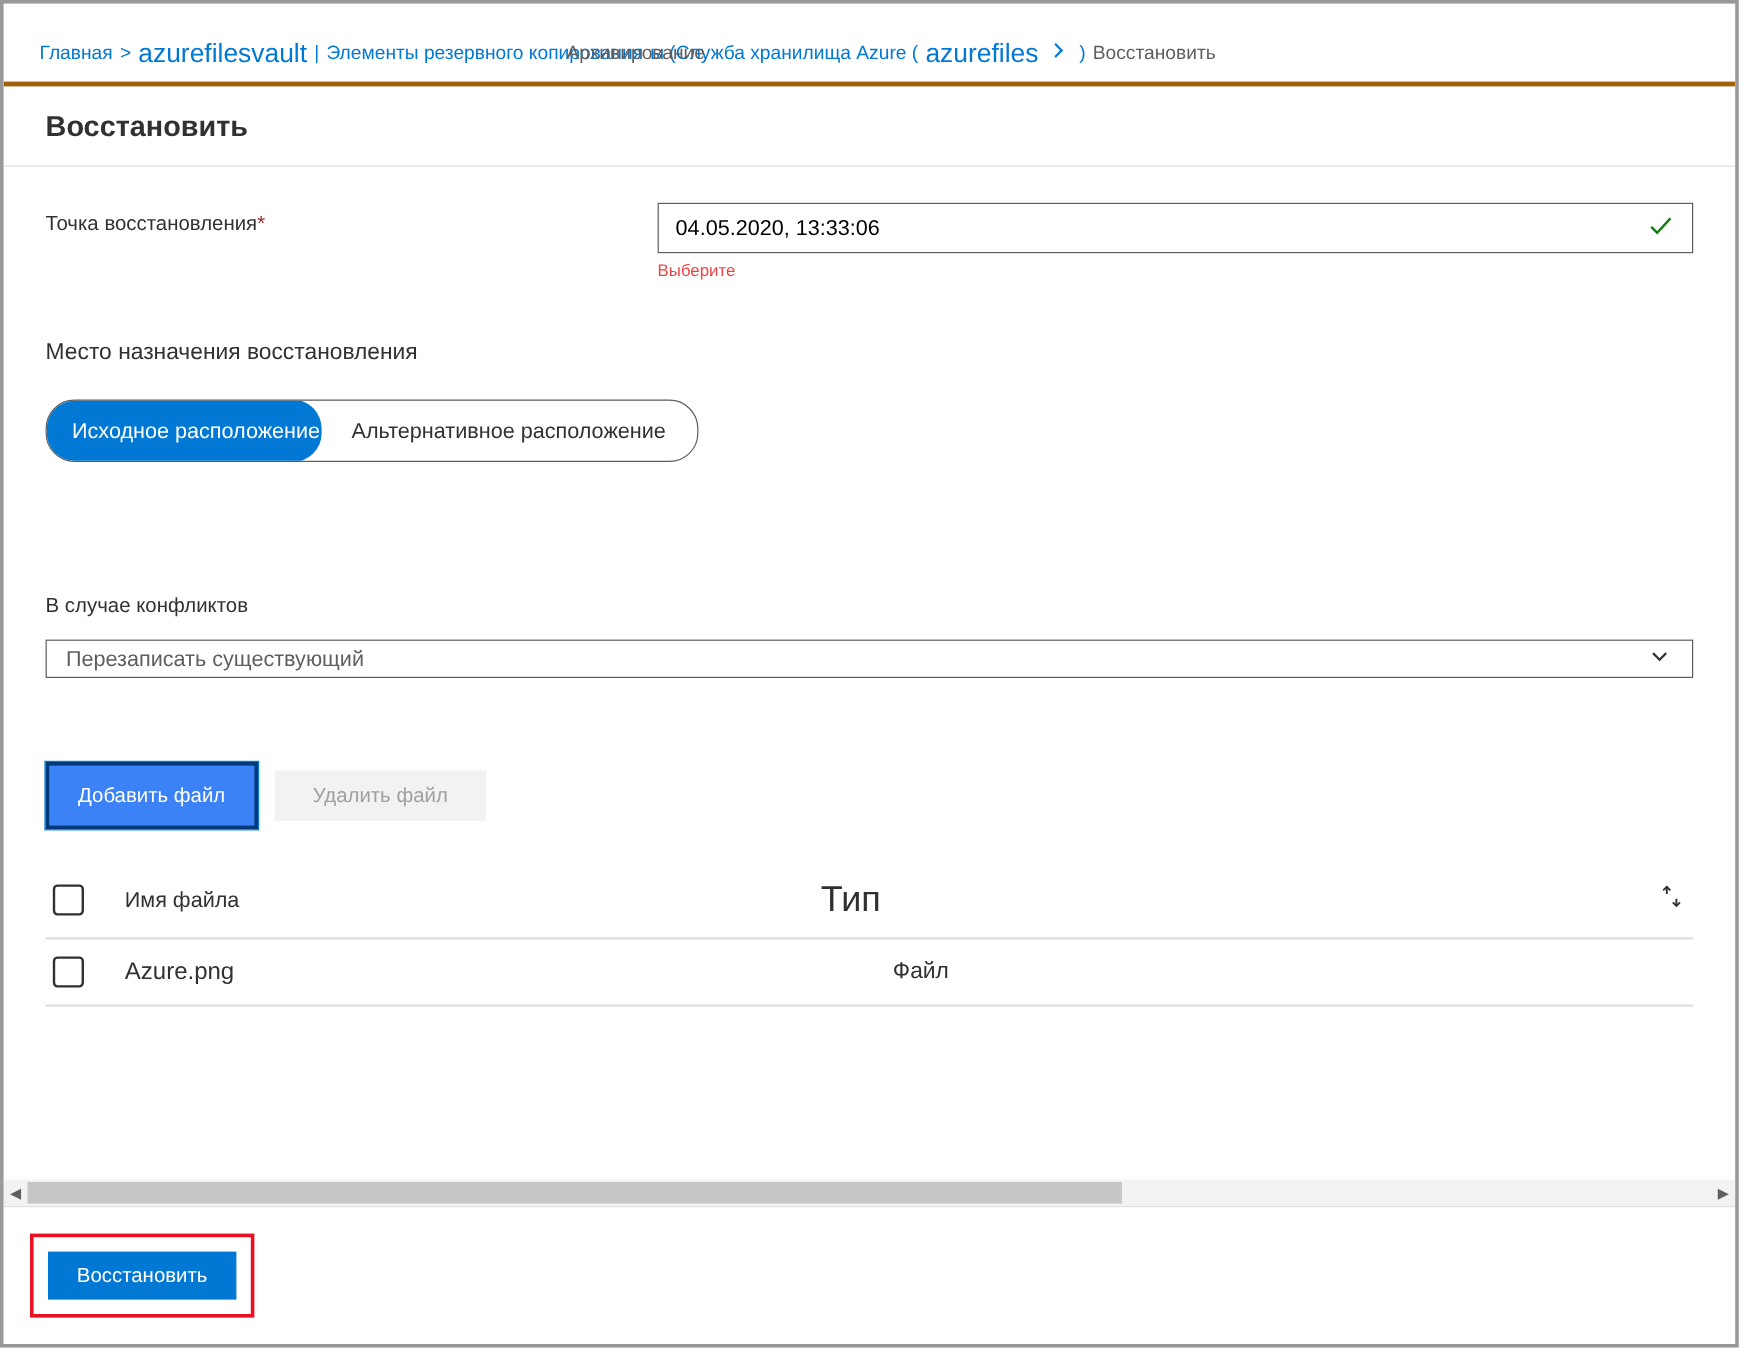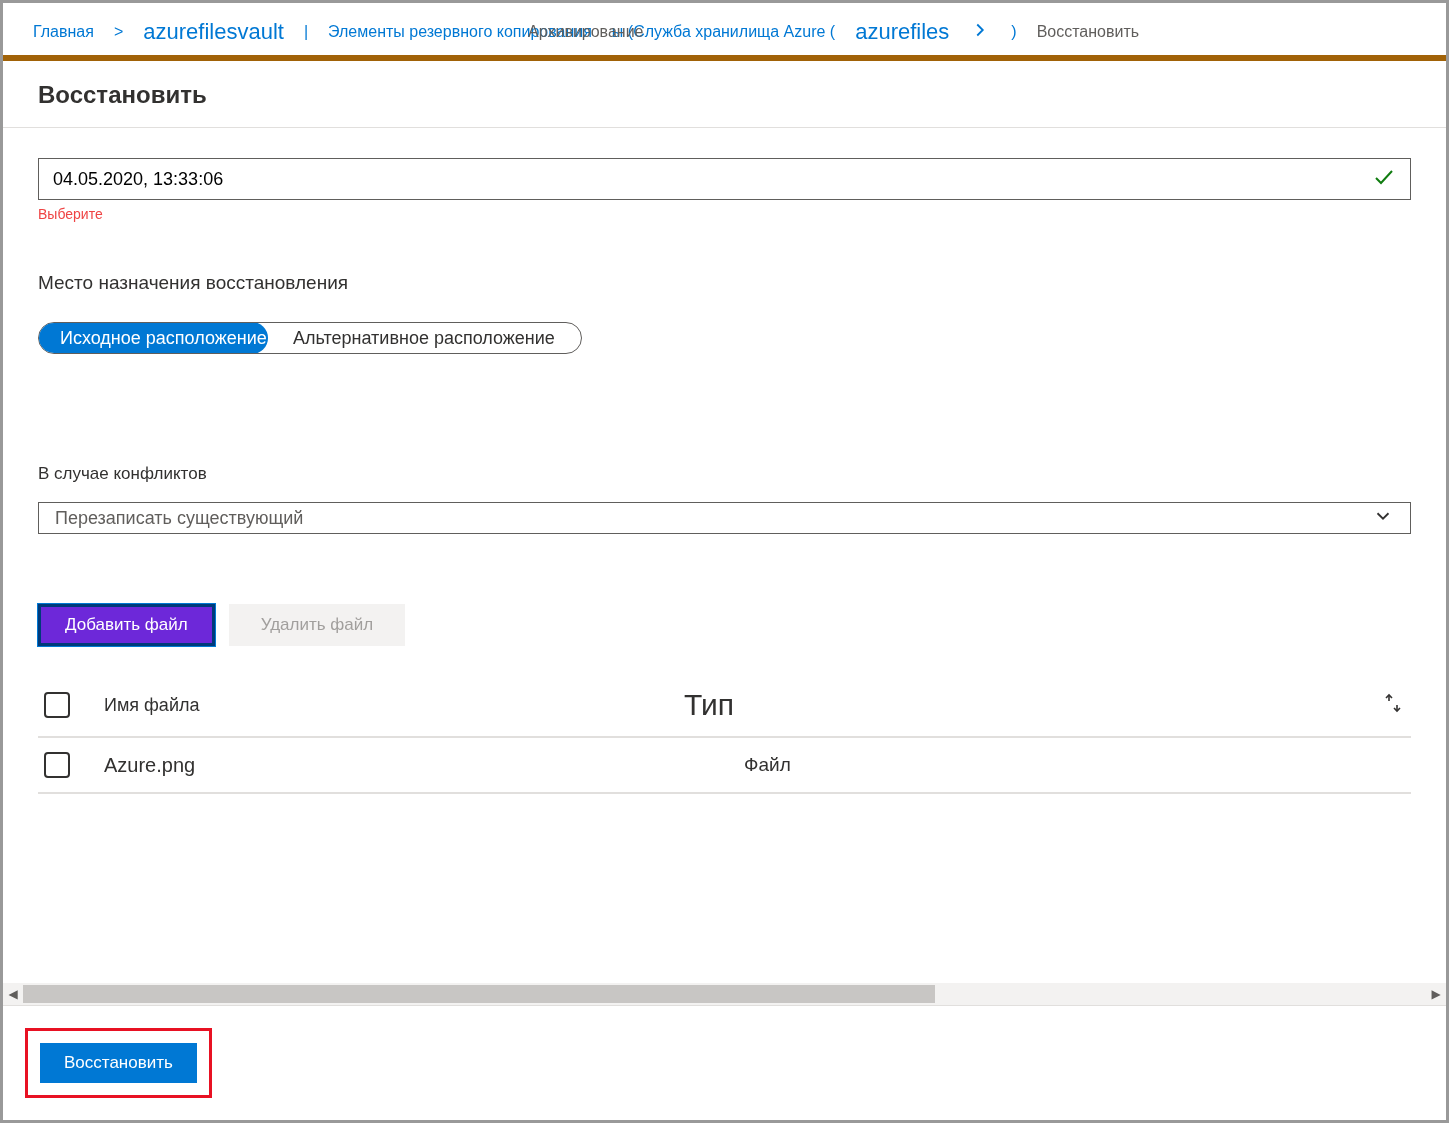--- a/index.html
+++ b/index.html
@@ -9,26 +9,26 @@
       color: #323130;
       background: #fff;
       border: 3px solid #999;
       width: 1449px;
       height: 1123px;
       display: flex;
       flex-direction: column;
       overflow: hidden;
     }
     .breadcrumb {
-      padding: 16px 30px 10px 30px;
-      border-bottom: 6px solid #a16207;
+      padding: 28px 30px 10px 30px;
+      border-bottom: 4px solid #a16207;
       font-size: 16px;
       display: flex;
       align-items: center;
-      gap: 20px;
+      gap: 6px;
       white-space: nowrap;
       overflow: hidden;
     }
     .breadcrumb .link { color: #0078d4; }
     .breadcrumb .sep { color: #0078d4; }
     .breadcrumb .current { color: #605e5c; }
     .breadcrumb .svg-chevron { display:inline-block; }
     .title-bar {
       padding: 20px 35px 18px 35px;
       border-bottom: 1px solid #e1dfdd;
@@ -52,21 +52,21 @@
       font-size: 18px;
       color: #000000;
       justify-content: space-between;
     }
     .helper-link { color: #ef4444; font-size: 14px; margin-top: 6px; display: inline-block; }
     .section-heading { font-size: 19px; color: #323130; margin-top: 50px; margin-bottom: 28px; }
     .toggle-group {
       display: inline-flex;
       border: 1px solid #605e5c;
       border-radius: 24px;
-      height: 32px;
+      height: 52px;
       align-items: stretch;
       overflow: hidden;
     }
     .toggle-option {
       display: flex; align-items: center;
       padding: 0 26px;
       font-size: 18px;
       cursor: pointer;
       white-space: nowrap;
     }
@@ -86,25 +86,25 @@
       display: flex;
       align-items: center;
       justify-content: space-between;
       padding: 0 16px;
       font-size: 18px;
       color: #605e5c;
       cursor: pointer;
     }
     .btn-row { display: flex; gap: 14px; margin-top: 70px; align-items: center; }
     .btn-primary-outline {
-      background: #6d28d9;
+      background: #3b82f6;
       color: #fff;
       border: 3px solid #003a7a;
       outline: 1px solid #0078d4;
-      height: 42px;
+      height: 56px;
       padding: 0 24px;
       font-size: 17px;
       cursor: pointer;
       white-space: nowrap;
       overflow: hidden;
       max-width: 178px;
     }
     .btn-disabled {
       background: #f3f2f1;
       color: #a19f9d;
@@ -192,20 +192,23 @@
   <span class="current">Восстановить</span>
 </div>
 
 <div class="title-bar">
   <h1>Восстановить</h1>
 </div>
 
 <div class="content">
 
   <div class="row">
+    <div class="field-label">
+      <span>Точка восстановления</span><span class="required">*</span>
+    </div>
     <div class="field-control">
       <div class="rp-input">
         <span>04.05.2020, 13:33:06</span>
         <span>
           <svg class="icon-check" viewBox="0 0 24 24" fill="none" stroke="#107c10" stroke-width="2">
               <polyline points="4 13 9 18 20 6"></polyline>
             </svg>
         </span>
       </div>
       <a class="helper-link">Выберите</a>

